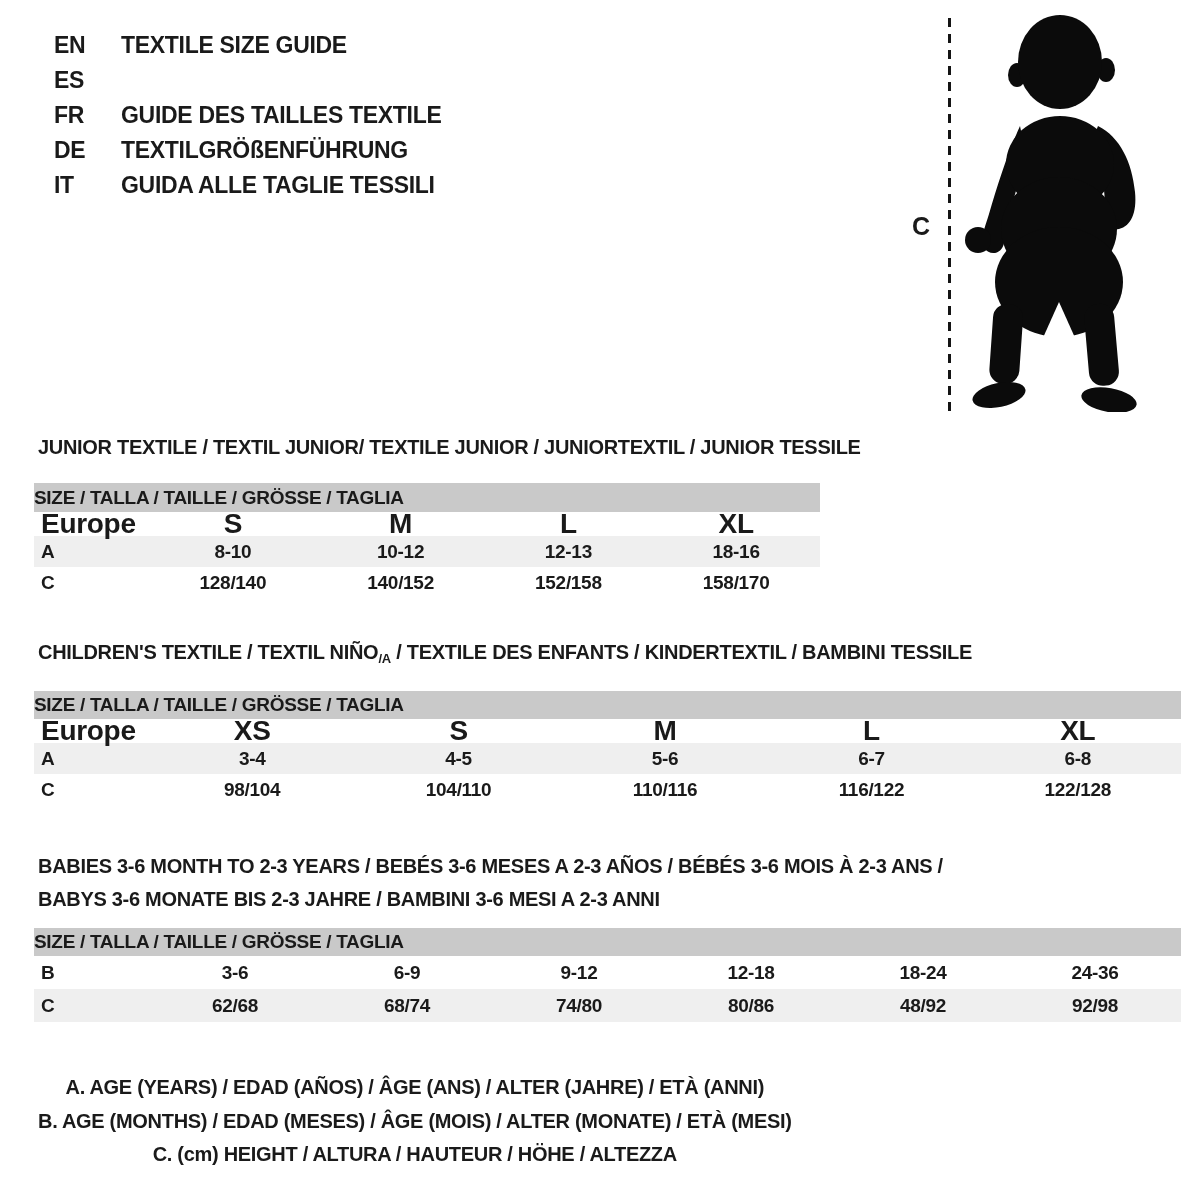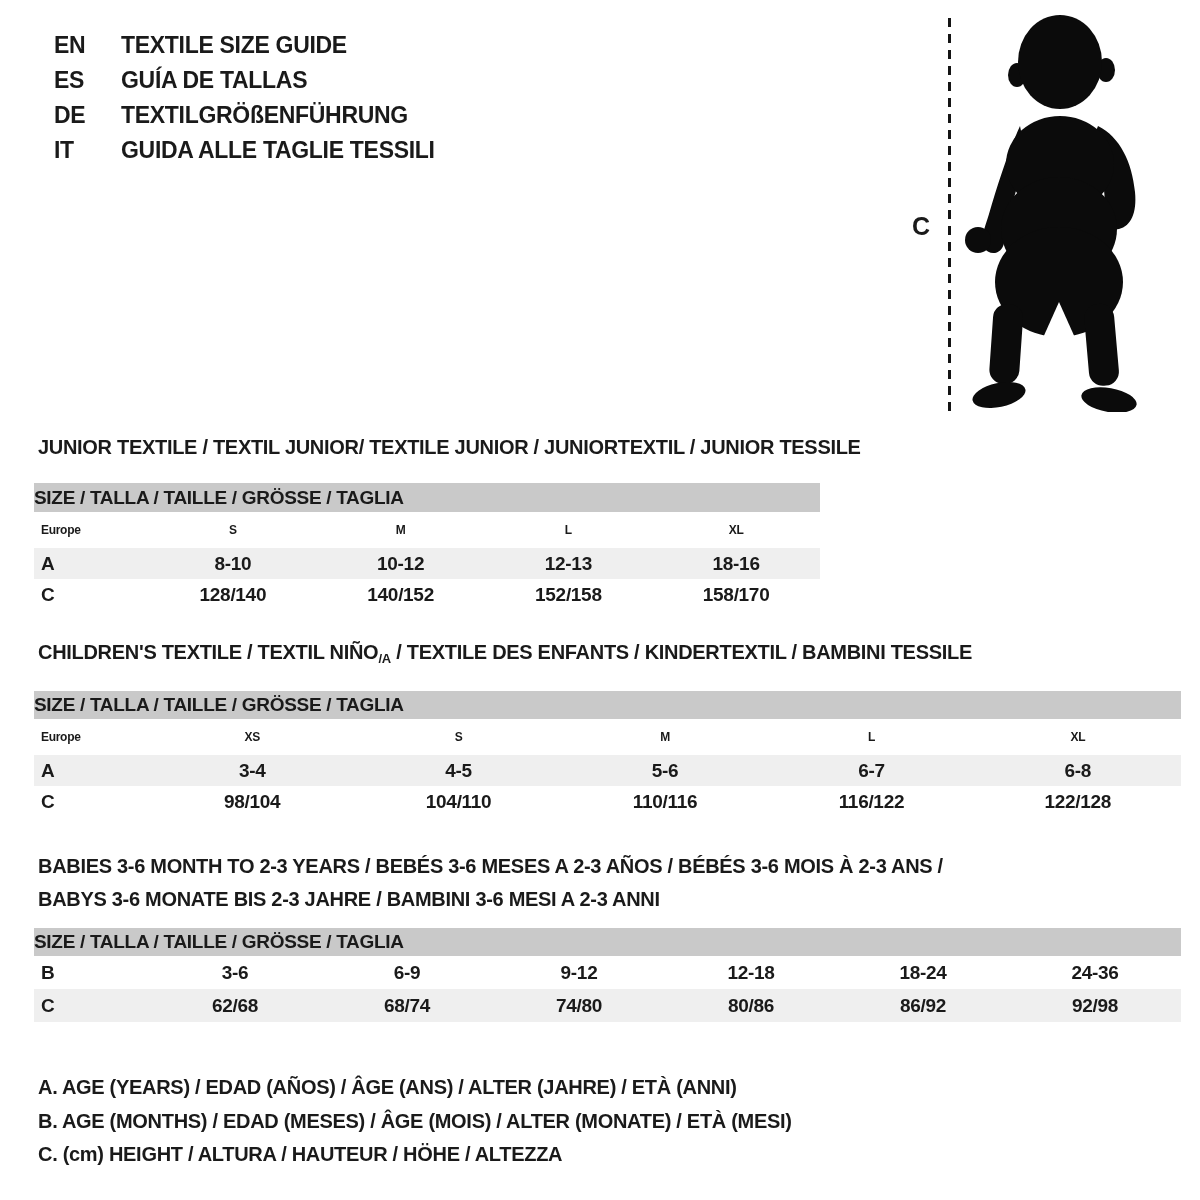--- a/index.html
+++ b/index.html
@@ -38,43 +38,46 @@
   .tbl { position:absolute; left:34px; }
   #junior-table   { top:483px; width:786px; }
   #children-table { top:691px; width:1147px; }
   #babies-table   { top:928px; width:1147px; }
   .thead {
     background:#c9c9c9; height:29px; line-height:29px;
     padding-left:0; font-size:19px; white-space:nowrap;
   }
   #children-table .thead, #babies-table .thead { height:28px; line-height:28px; }
   .trow { display:flex; align-items:center; height:31px; font-size:19px; }
-  .trow.europe { height:36px; font-size:12px; }
+  .trow.europe { height:24px; font-size:28px; }
   #babies-table .trow { height:33px; }
   .trow.alt { background:#efefef; }
   .tlabel { width:115px; padding-left:7px; }
   .tcell { flex:1; text-align:center; }
 
   
   .legend { position:absolute; left:38px; top:1071px; font-size:20px; line-height:33.5px; }
-  .legend div { white-space:nowrap; }
+  .legend div { white-space:nowrap;text-align:center; }
 </style>
 </head>
 <body>
 
 <div class="page">
 
   <div class="lang-block">
     <div class="lang-row">
       <span class="lang-code">EN</span>
       <span class="lang-label">TEXTILE SIZE GUIDE</span>
     </div>
     <div class="lang-row">
       <span class="lang-code">ES</span>
-      <span class="lang-label">GUÍA DE TALLAS</span>
+    </div>
+    <div class="lang-row">
+      <span class="lang-code">FR</span>
+      <span class="lang-label">GUIDE DES TAILLES TEXTILE</span>
     </div>
     <div class="lang-row">
       <span class="lang-code">DE</span>
       <span class="lang-label">TEXTILGRÖßENFÜHRUNG</span>
     </div>
     <div class="lang-row">
       <span class="lang-code">IT</span>
       <span class="lang-label">GUIDA ALLE TAGLIE TESSILI</span>
     </div>
   </div>
@@ -169,21 +172,21 @@
       <div class="tcell">12-18</div>
       <div class="tcell">18-24</div>
       <div class="tcell">24-36</div>
     </div>
     <div class="trow alt">
       <div class="tlabel">C</div>
       <div class="tcell">62/68</div>
       <div class="tcell">68/74</div>
       <div class="tcell">74/80</div>
       <div class="tcell">80/86</div>
-      <div class="tcell">86/92</div>
+      <div class="tcell">48/92</div>
       <div class="tcell">92/98</div>
     </div>
   </div>
 
   <div class="legend">
     <div>A. AGE (YEARS) / EDAD (AÑOS) / ÂGE (ANS) / ALTER (JAHRE) / ETÀ (ANNI)</div>
     <div>B. AGE (MONTHS) / EDAD (MESES) / ÂGE (MOIS) / ALTER (MONATE) / ETÀ (MESI)</div>
     <div>C. (cm) HEIGHT / ALTURA / HAUTEUR / HÖHE / ALTEZZA</div>
   </div>
 

